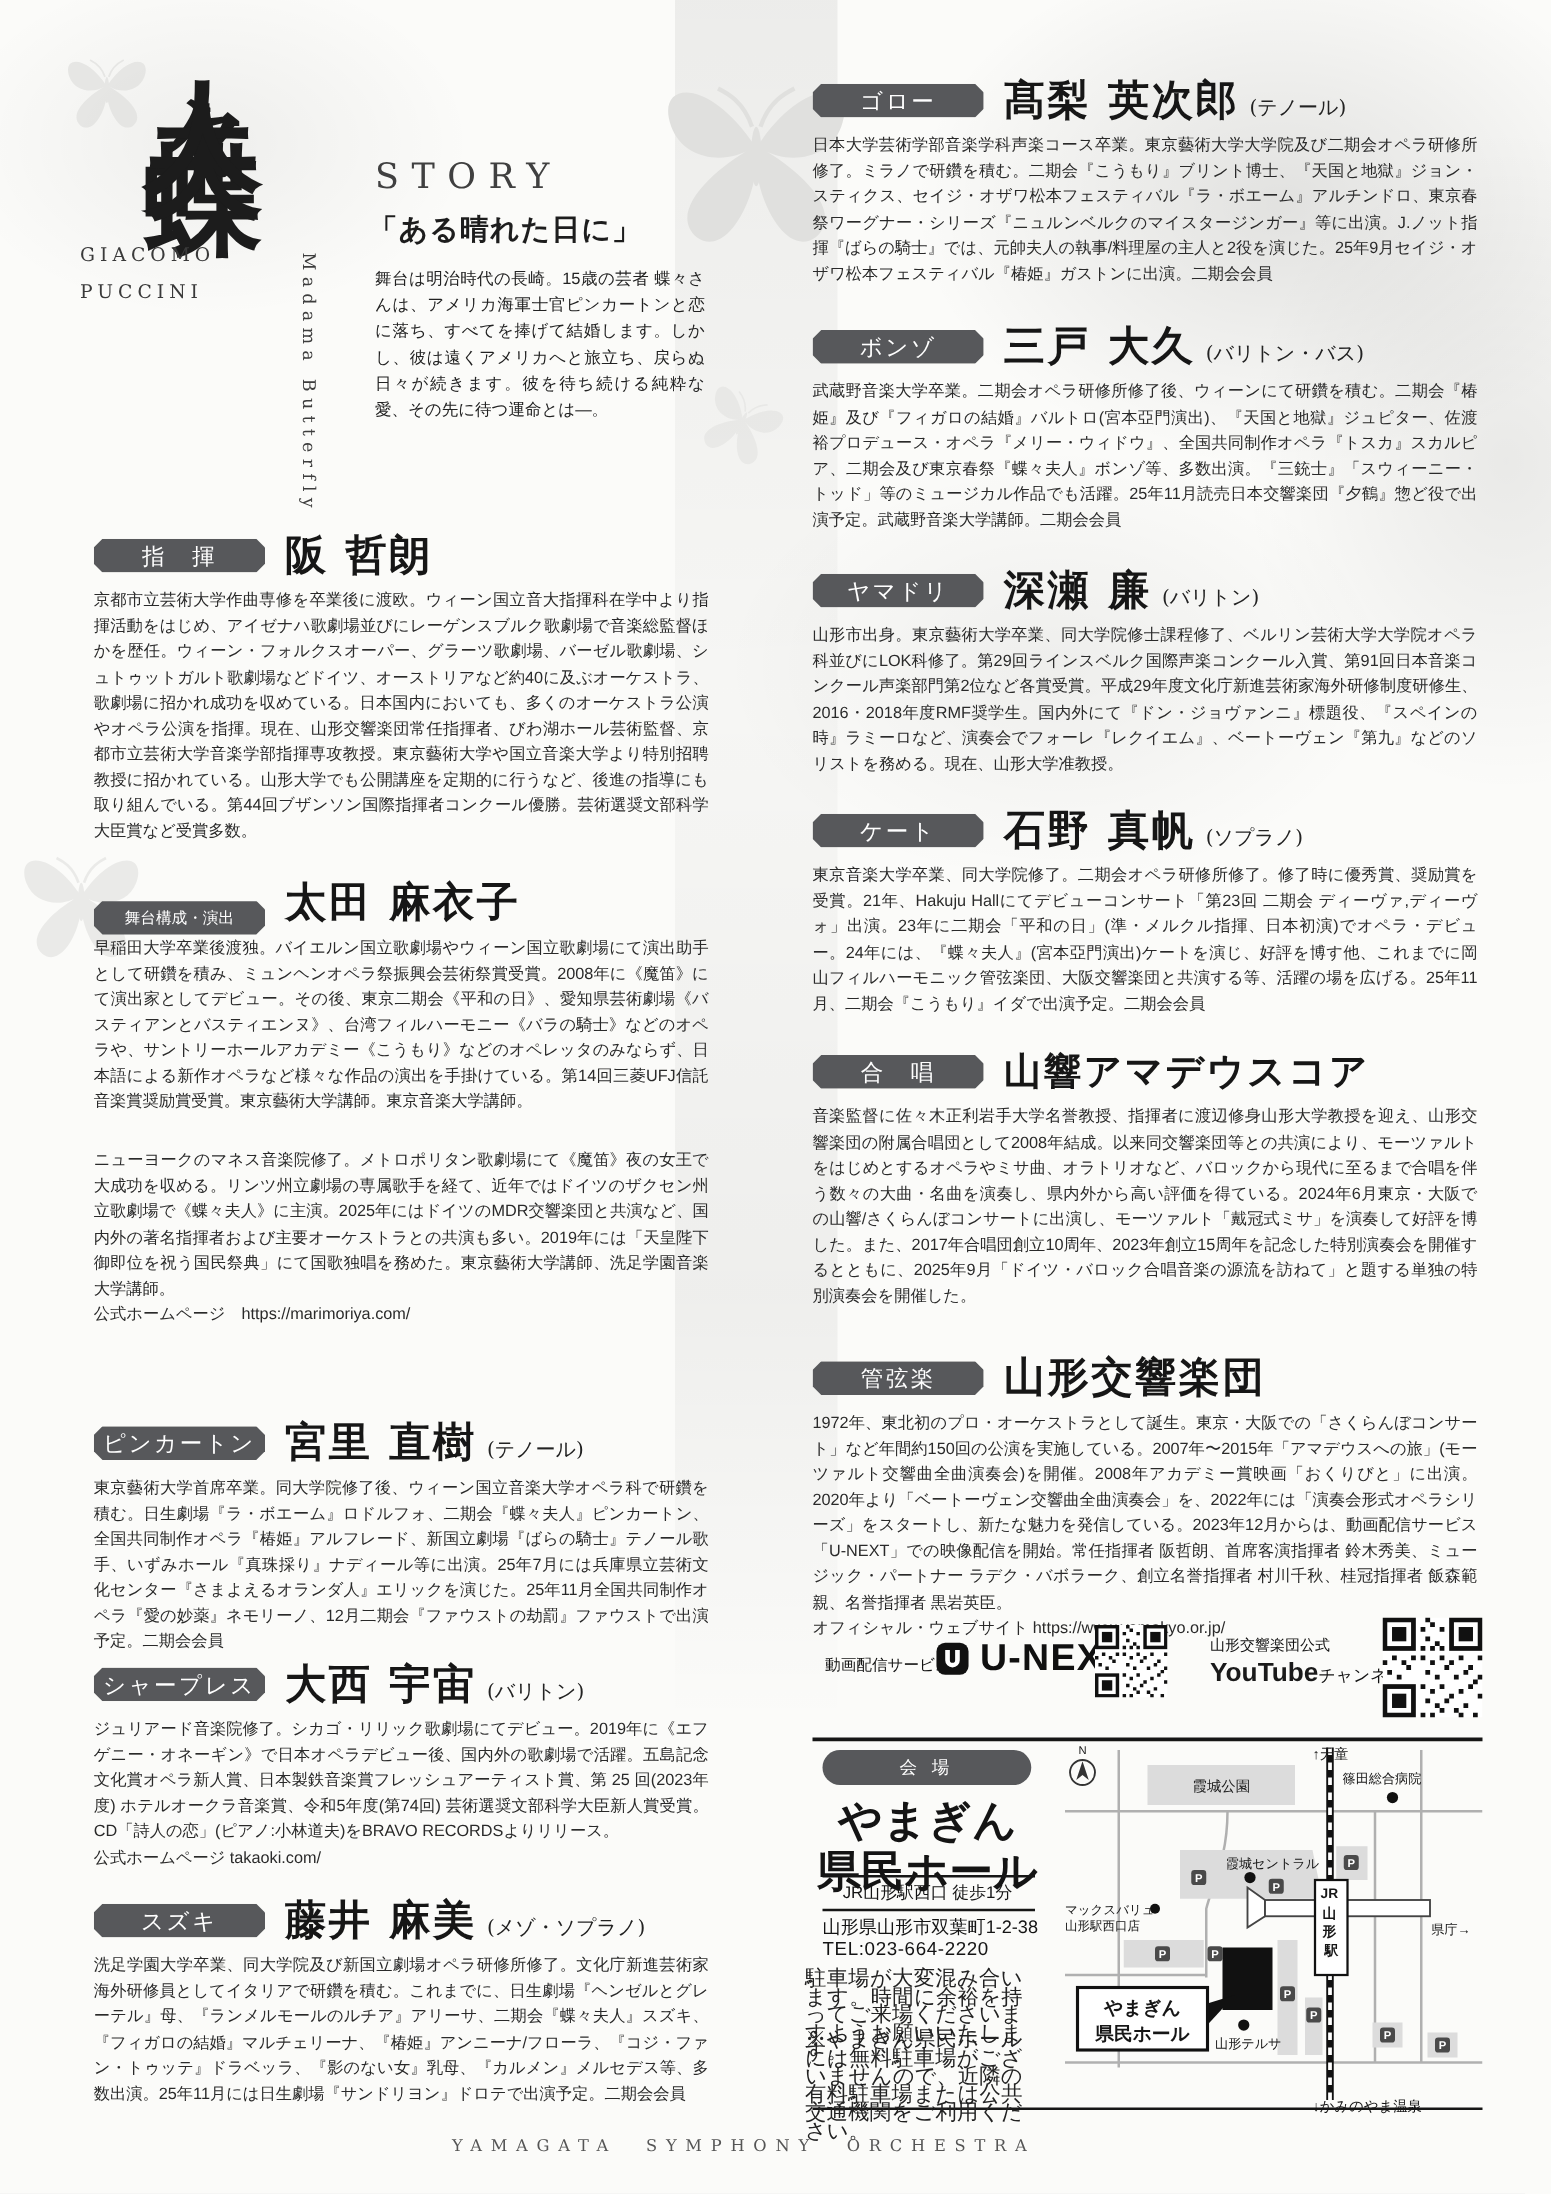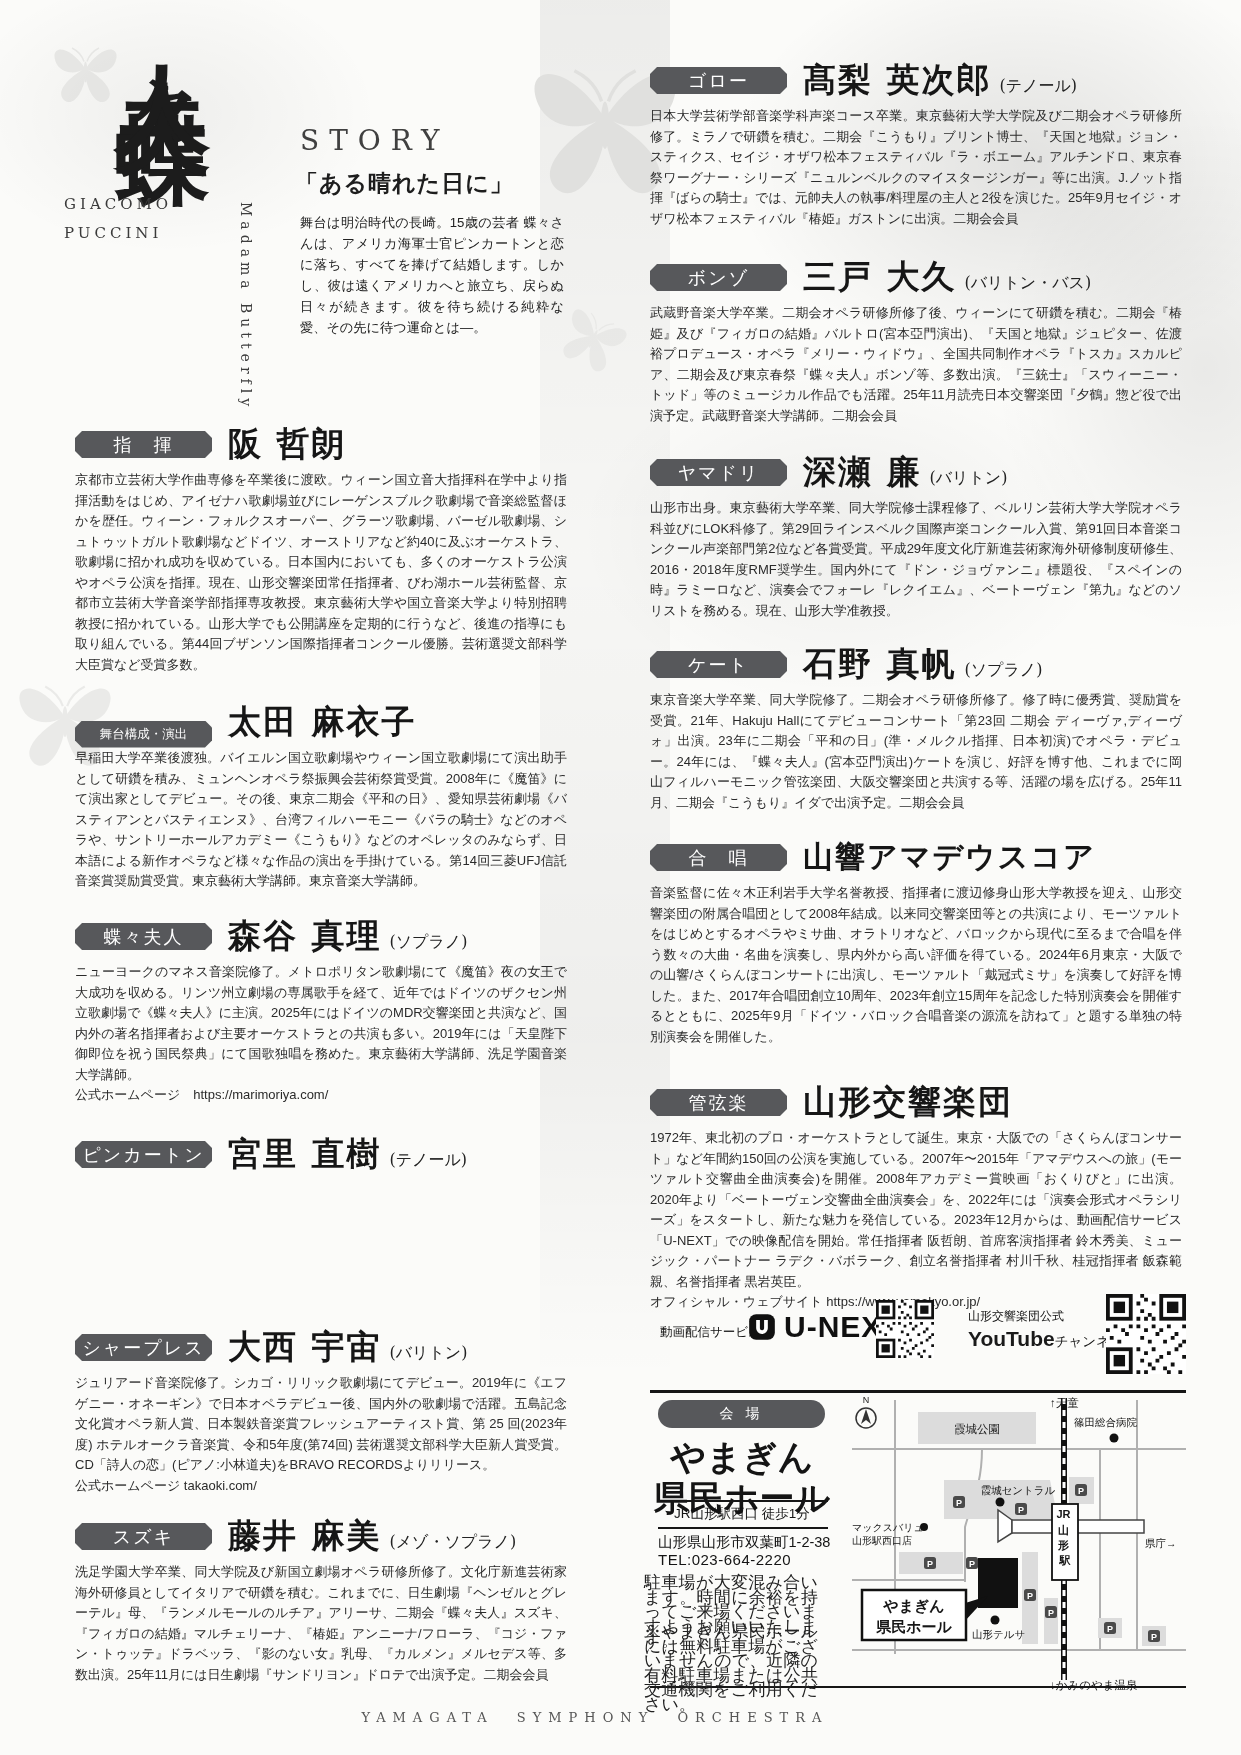--- a/index.html
+++ b/index.html
@@ -140,36 +140,31 @@
   <div class="cast-sec" style="left:75px;top:698px;width:492px">
     <div class="cast-head">
         <div class="badge tight">
           <span>舞台構成・演出</span>
         </div>
       <div class="cast-name"><span class="nm">太田 麻衣子</span><span class="vc"></span></div>
       </div>
     <p class="bio">早稲田大学卒業後渡独。バイエルン国立歌劇場やウィーン国立歌劇場にて演出助手として研鑽を積み、ミュンヘンオペラ祭振興会芸術祭賞受賞。2008年に《魔笛》にて演出家としてデビュー。その後、東京二期会《平和の日》、愛知県芸術劇場《バスティアンとバスティエンヌ》、台湾フィルハーモニー《バラの騎士》などのオペラや、サントリーホールアカデミー《こうもり》などのオペレッタのみならず、日本語による新作オペラなど様々な作品の演出を手掛けている。第14回三菱UFJ信託音楽賞奨励賞受賞。東京藝術大学講師。東京音楽大学講師。</p>
   </div>
   <div class="cast-sec" style="left:75px;top:912px;width:492px">
-    <div class="cast-head">
-        <div class="badge">
-          <span>蝶々夫人</span>
-        </div>
-      <div class="cast-name"><span class="nm">森谷 真理</span><span class="vc">(ソプラノ)</span></div>
-      </div>
     <p class="bio">ニューヨークのマネス音楽院修了。メトロポリタン歌劇場にて《魔笛》夜の女王で大成功を収める。リンツ州立劇場の専属歌手を経て、近年ではドイツのザクセン州立歌劇場で《蝶々夫人》に主演。2025年にはドイツのMDR交響楽団と共演など、国内外の著名指揮者および主要オーケストラとの共演も多い。2019年には「天皇陛下御即位を祝う国民祭典」にて国歌独唱を務めた。東京藝術大学講師、洗足学園音楽大学講師。
 公式ホームページ　https://marimoriya.com/</p>
   </div>
   <div class="cast-sec" style="left:75px;top:1130px;width:492px">
     <div class="cast-head">
         <div class="badge">
           <span>ピンカートン</span>
         </div>
       <div class="cast-name"><span class="nm">宮里 直樹</span><span class="vc">(テノール)</span></div>
       </div>
+    <p class="bio">東京藝術大学首席卒業。同大学院修了後、ウィーン国立音楽大学オペラ科で研鑽を積む。日生劇場『ラ・ボエーム』ロドルフォ、二期会『蝶々夫人』ピンカートン、全国共同制作オペラ『椿姫』アルフレード、新国立劇場『ばらの騎士』テノール歌手、いずみホール『真珠採り』ナディール等に出演。25年7月には兵庫県立芸術文化センター『さまよえるオランダ人』エリックを演じた。25年11月全国共同制作オペラ『愛の妙薬』ネモリーノ、12月二期会『ファウストの劫罰』ファウストで出演予定。二期会会員</p>
   </div>
   <div class="cast-sec" style="left:75px;top:1323px;width:492px">
     <div class="cast-head">
         <div class="badge">
           <span>シャープレス</span>
         </div>
       <div class="cast-name"><span class="nm">大西 宇宙</span><span class="vc">(バリトン)</span></div>
       </div>
     <p class="bio">ジュリアード音楽院修了。シカゴ・リリック歌劇場にてデビュー。2019年に《エフゲニー・オネーギン》で日本オペラデビュー後、国内外の歌劇場で活躍。五島記念文化賞オペラ新人賞、日本製鉄音楽賞フレッシュアーティスト賞、第 25 回(2023年度) ホテルオークラ音楽賞、令和5年度(第74回) 芸術選奨文部科学大臣新人賞受賞。CD「詩人の恋」(ピアノ:小林道夫)をBRAVO RECORDSよりリリース。
 公式ホームページ takaoki.com/</p>

